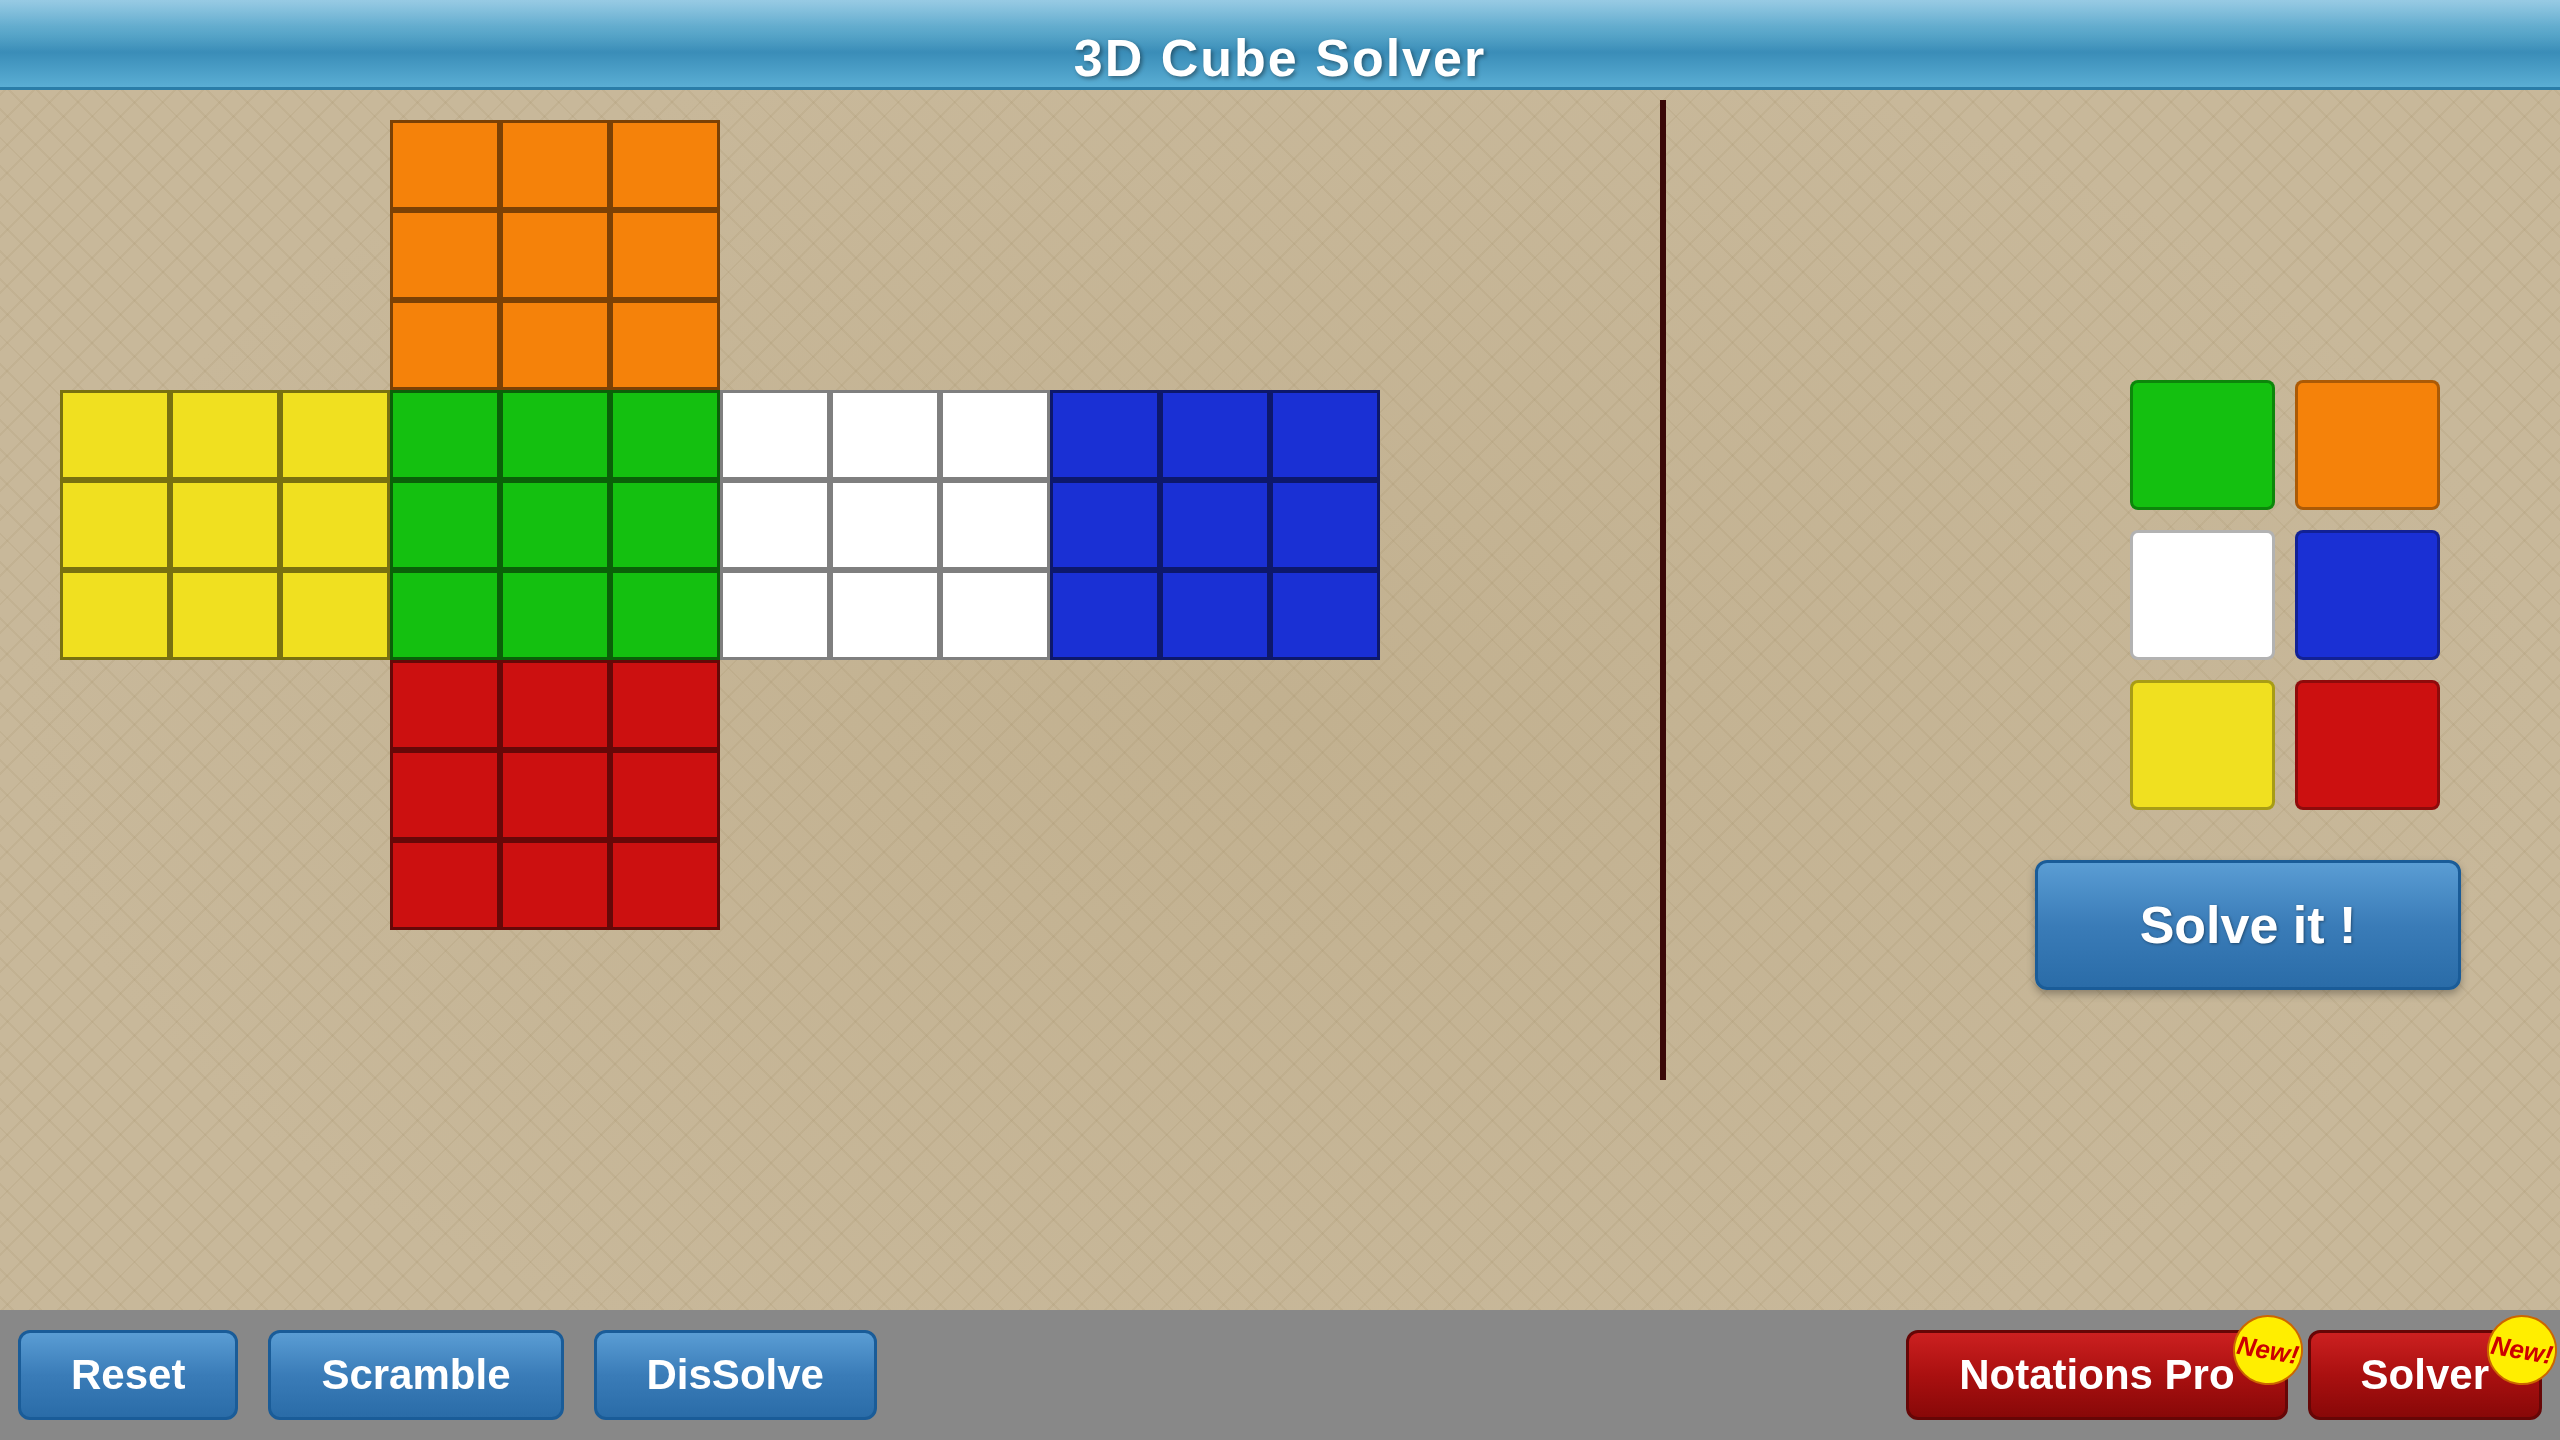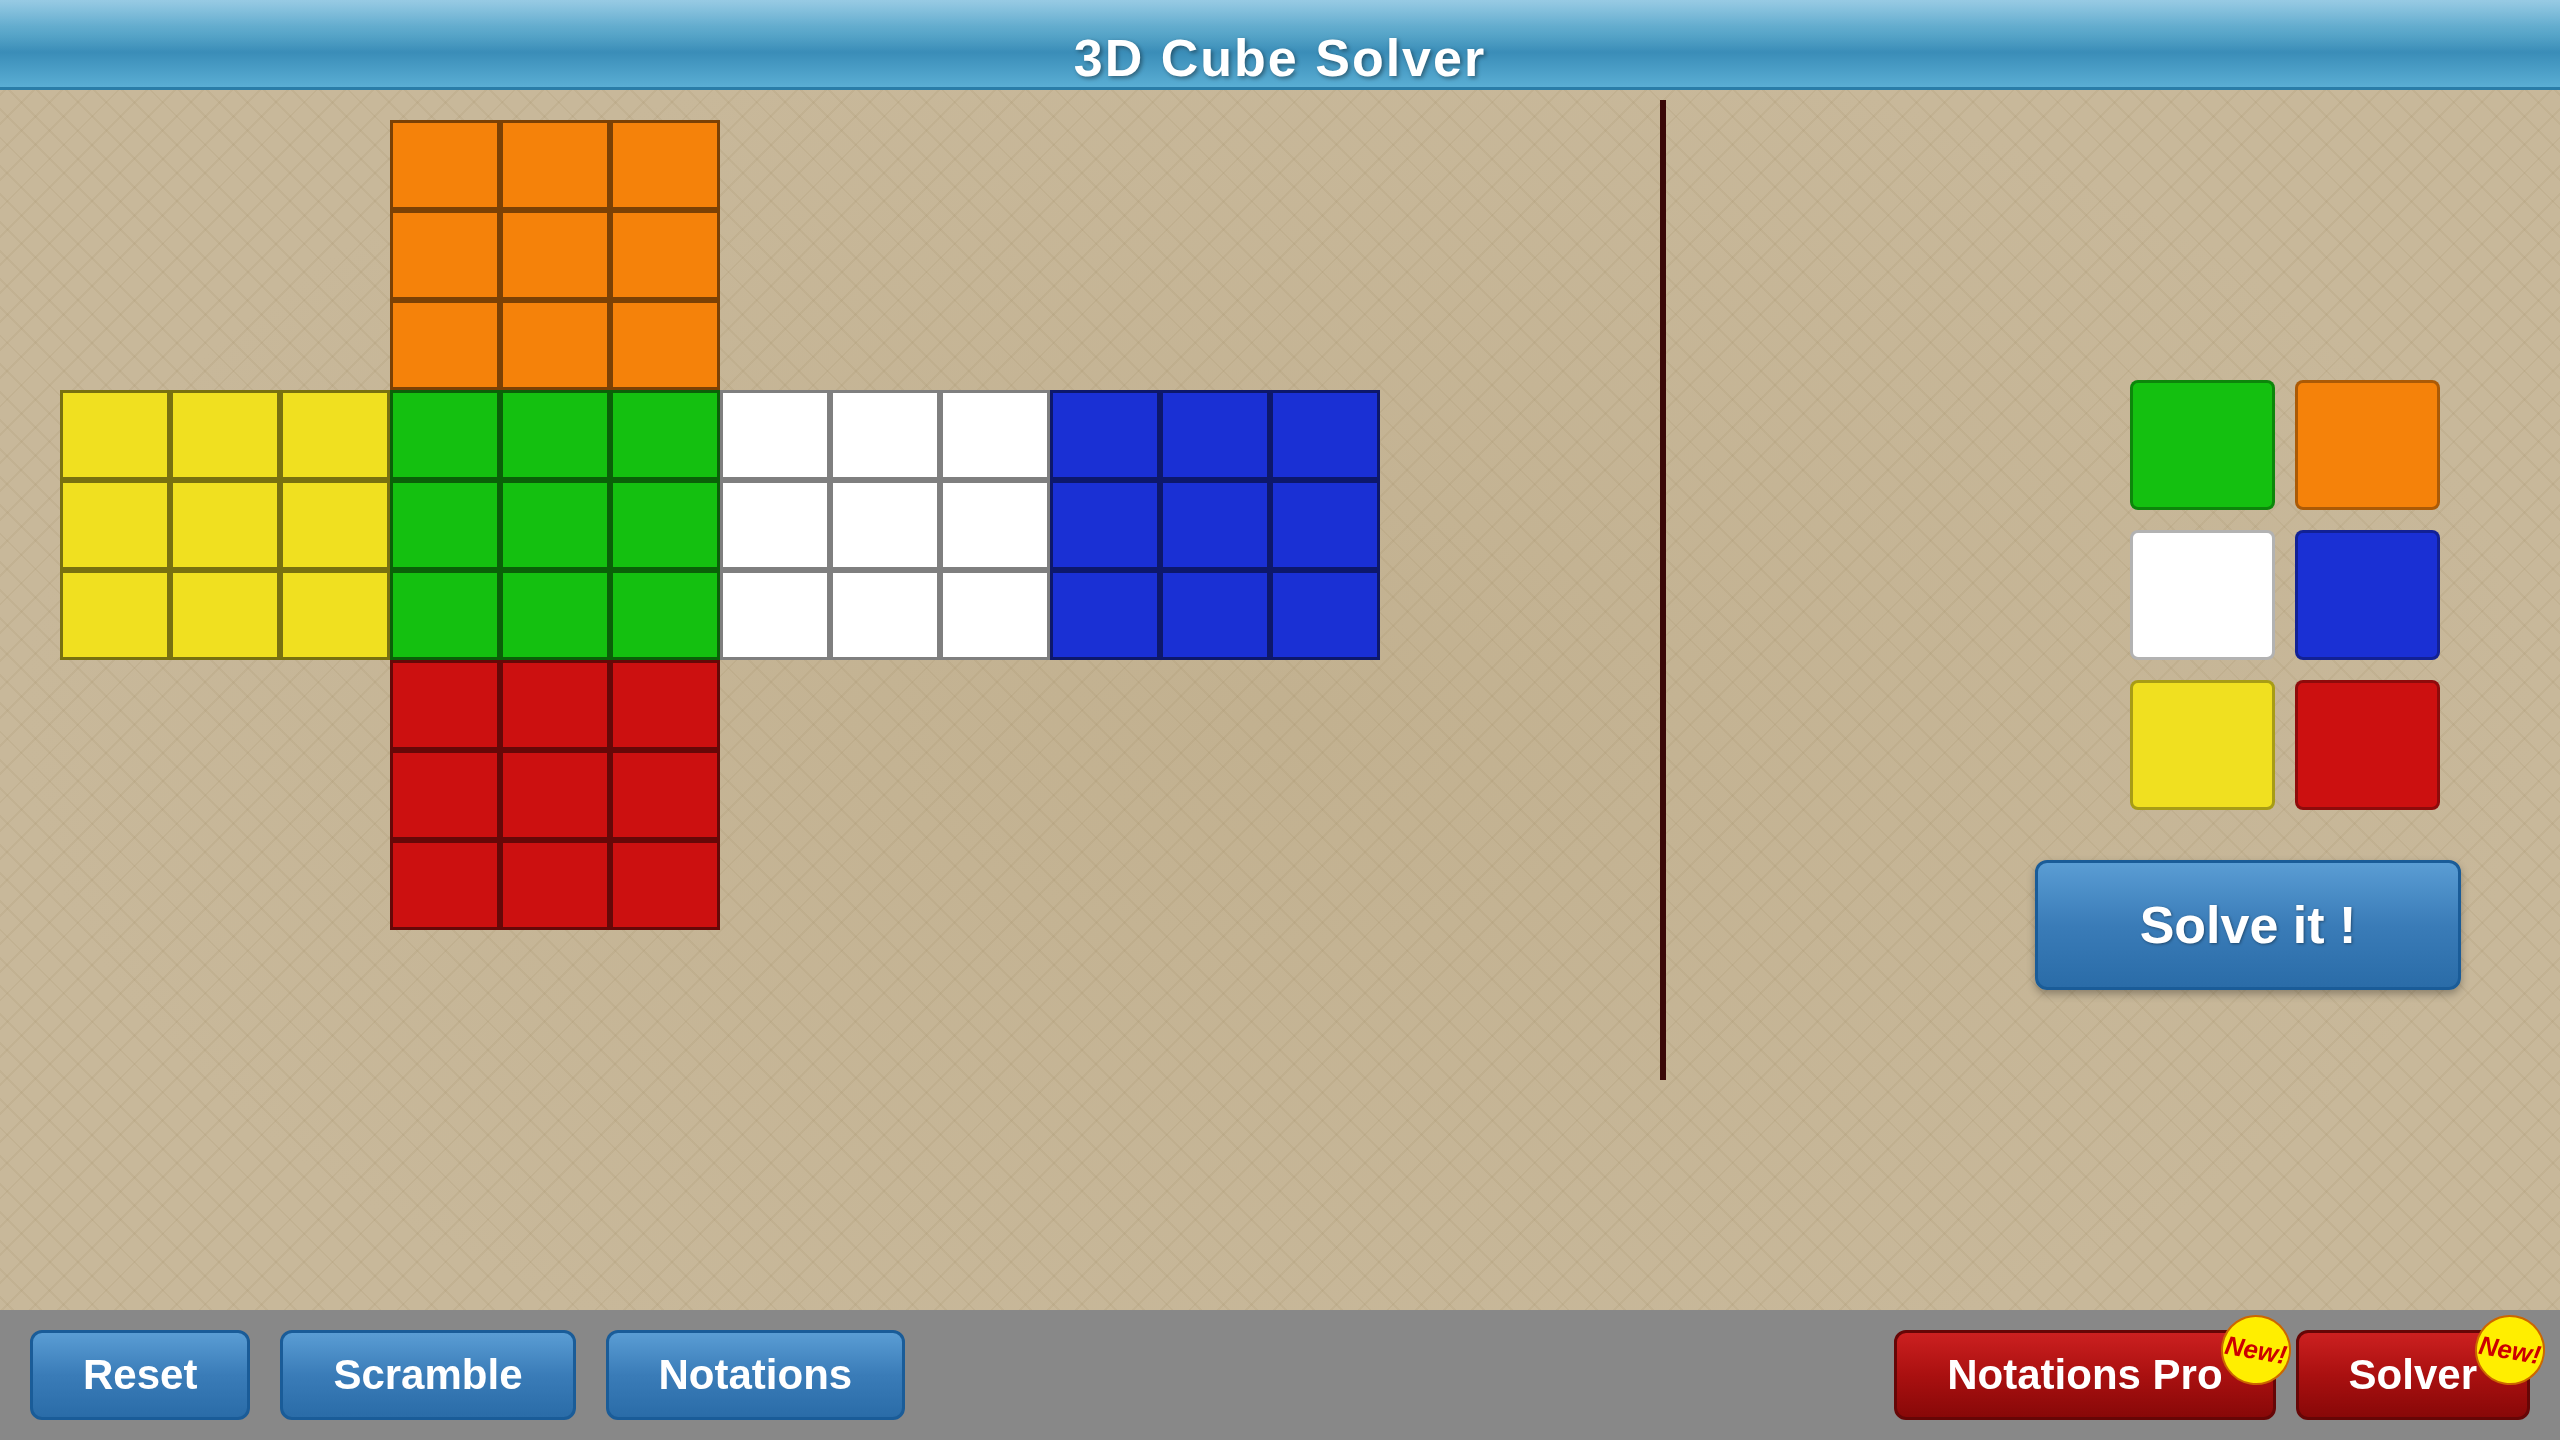--- a/index.html
+++ b/index.html
@@ -203,21 +203,21 @@
     
     .footer {
       position: absolute;
       bottom: 0;
       left: 0;
       right: 0;
       height: 130px;
       background: #888;
       display: flex;
       align-items: center;
-      padding: 0 30px;
+      padding: 0 18px;
       gap: 30px;
     }
 
     .footer-btn {
       height: 90px;
       padding: 0 50px;
       border-radius: 12px;
       font-size: 42px;
       font-weight: bold;
       cursor: pointer;
@@ -370,21 +370,21 @@
 </div>
 
 <div class="footer">
   <button class="footer-btn btn-blue">
     <span>Reset</span>
   </button>
   <button class="footer-btn btn-blue">
     <span>Scramble</span>
   </button>
   <button class="footer-btn btn-blue">
-    <span>Notations</span>
+    <span>DisSolve</span>
   </button>
 
   <div class="footer-right">
     <button class="btn-red">
       <span>Notations Pro</span>
       <span class="new-badge">New!</span>
     </button>
     <button class="btn-red">
       <span>Solver</span>
       <span class="new-badge">New!</span>

